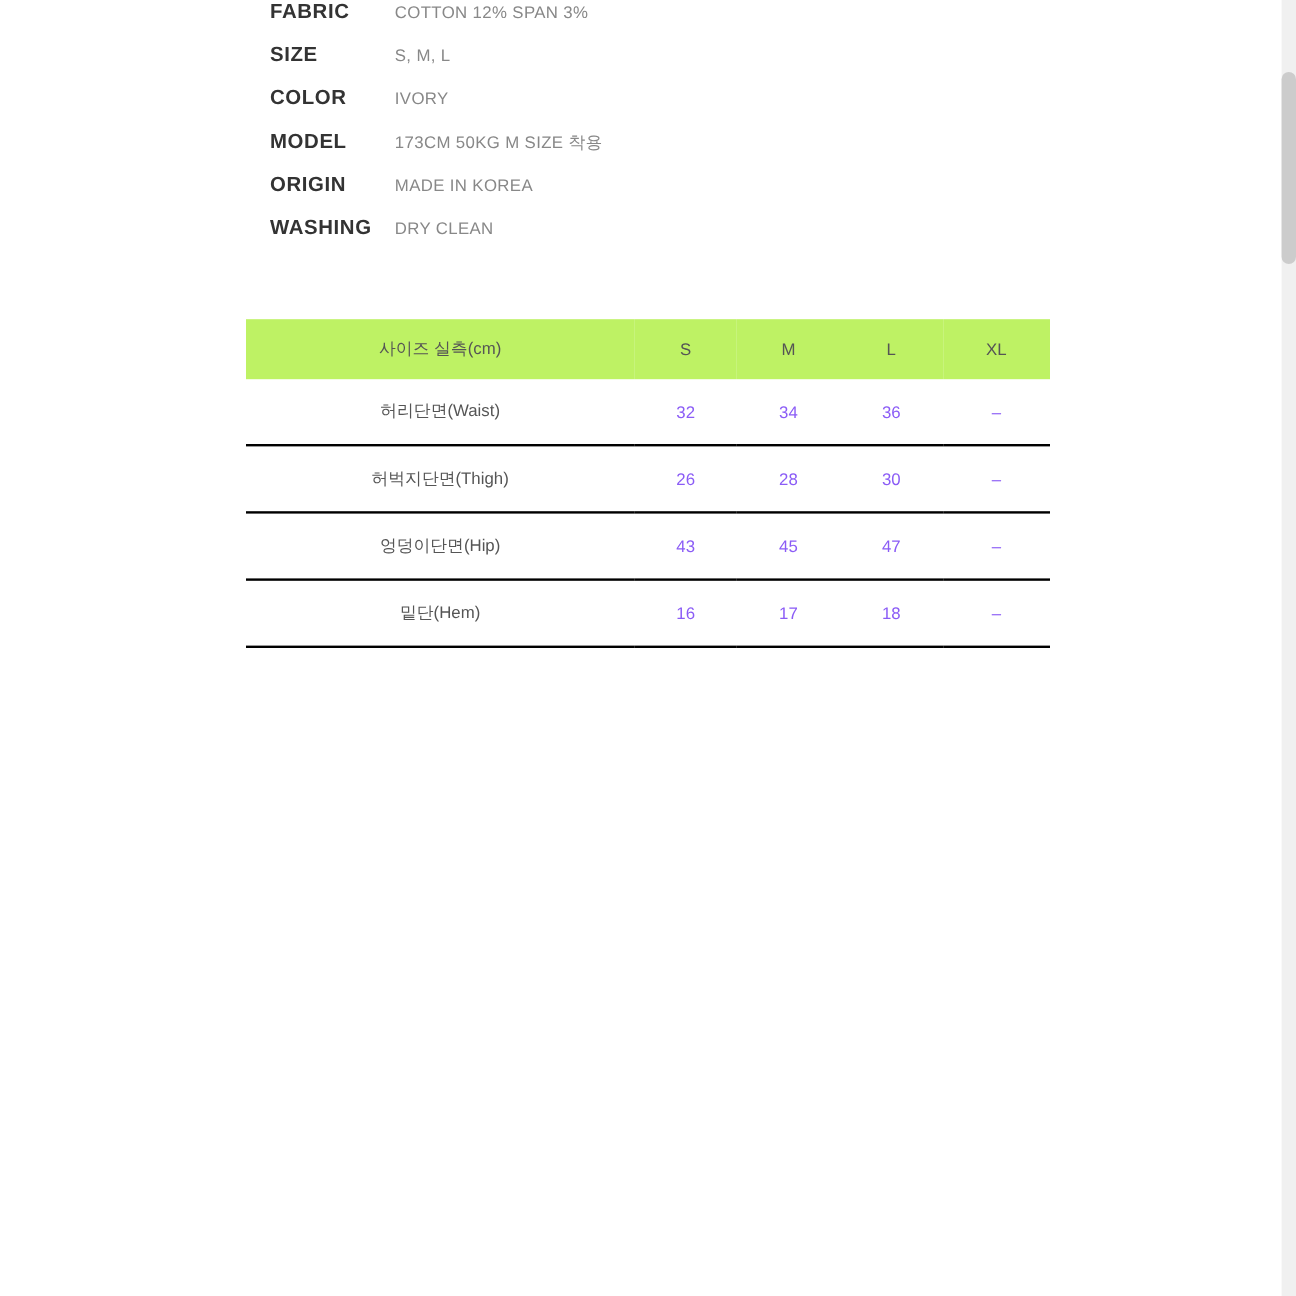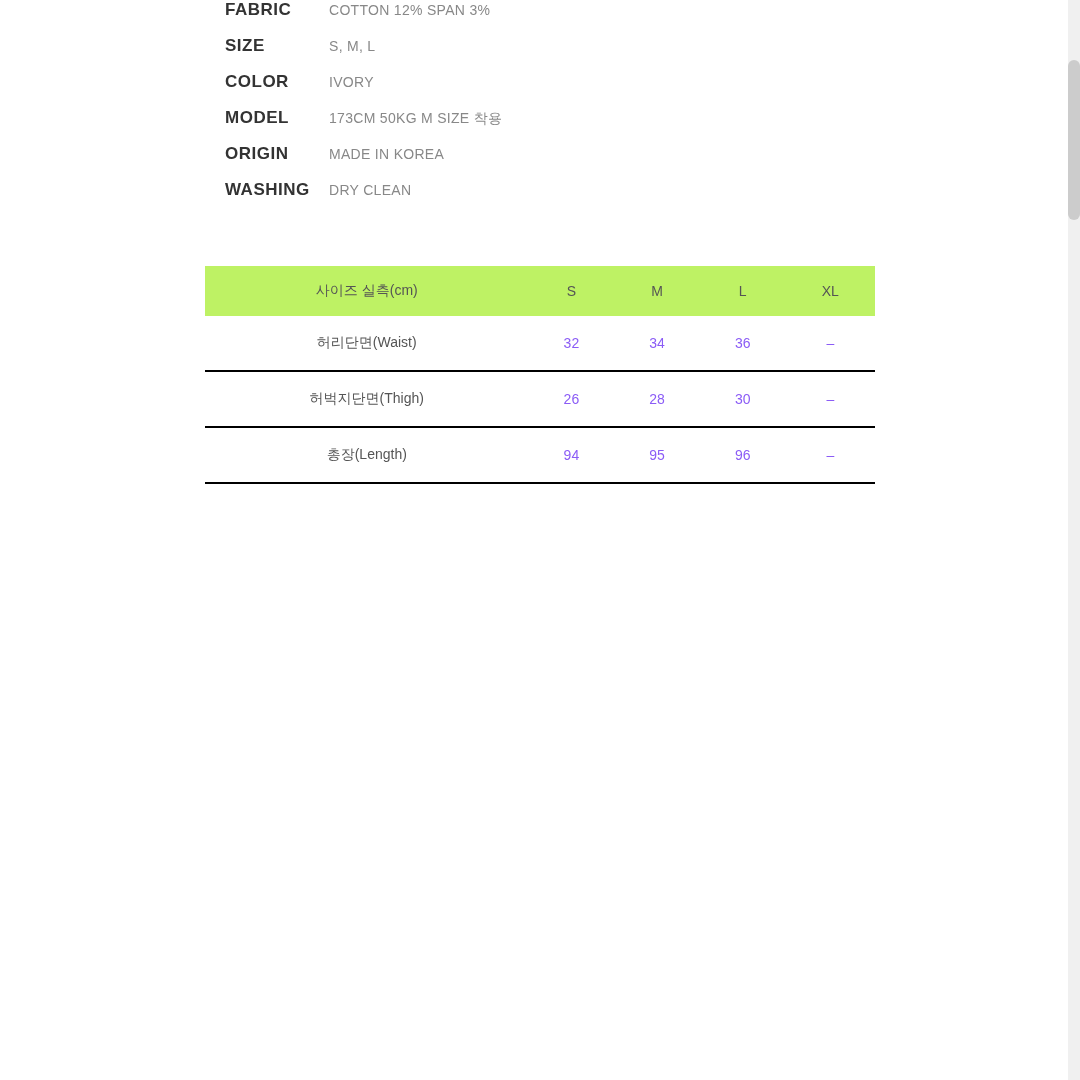--- a/index.html
+++ b/index.html
@@ -201,24 +201,31 @@
             <td>–</td>
           </tr>
           <tr>
             <td>허벅지단면(Thigh)</td>
             <td>26</td>
             <td>28</td>
             <td>30</td>
             <td>–</td>
           </tr>
           <tr>
-            <td>총장(Length)</td>
-            <td>94</td>
-            <td>95</td>
-            <td>96</td>
+            <td>엉덩이단면(Hip)</td>
+            <td>43</td>
+            <td>45</td>
+            <td>47</td>
+            <td>–</td>
+          </tr>
+          <tr>
+            <td>밑단(Hem)</td>
+            <td>16</td>
+            <td>17</td>
+            <td>18</td>
             <td>–</td>
           </tr>
         </tbody>
     </table>
   </div>
 
 </div>
 
 <div class="scrollbar">
   <div class="scrollbar-thumb"></div>

